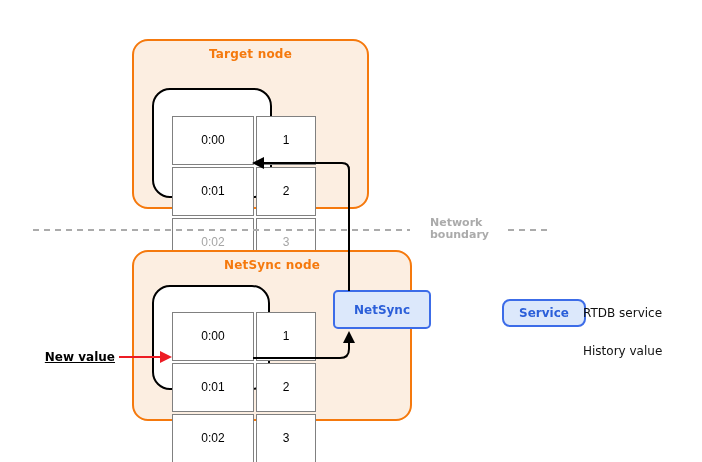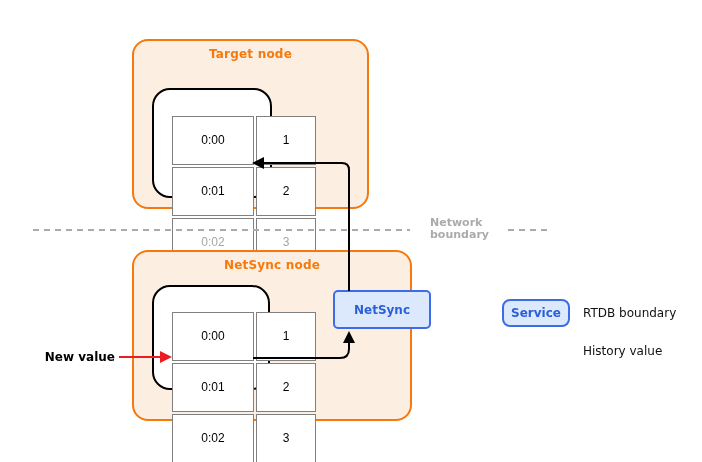--- a/index.html
+++ b/index.html
@@ -44,24 +44,24 @@
     border-radius:5px; box-sizing:border-box;
     display:flex; align-items:center; justify-content:center;
     font-size:12px; font-weight:bold; color:var(--blue-text);margin-left:33px;
   }
   .boundary-label{
     position:absolute; left:430px; top:217px; font-size:11px; font-weight:bold;
     color:var(--boundary-gray); line-height:1.12;
   }
   .new-value{
     position:absolute; left:40px; top:350px; width:75px; text-align:right;
-    font-size:12px; font-weight:bold; color:#000;
+    font-size:12px; font-weight:bold; color:#000;text-decoration:underline;
   }
   .legend-box{
-    position:absolute; width:68px; height:28px; border-radius:8px;
+    position:absolute; width:84px; height:28px; border-radius:8px;
     box-sizing:border-box; display:flex; align-items:center; justify-content:center;
     font-size:12px; font-weight:bold;
   }
   .legend-box.service{
     left:502px; top:299px; border:2px solid var(--blue-border);
     background:var(--blue-fill); color:var(--blue-text);
   }
   .legend-box.history{
     left:502px; top:337px; border:2px solid var(--orange);
     background:var(--orange-fill); color:var(--orange);
@@ -130,21 +130,21 @@
 
   <div class="netsync">
     <span>NetSync</span>
   </div>
 
   <div class="new-value">New value</div>
 
   <div class="legend-box service">
     <span>Service</span>
   </div>
-  <div class="legend-desc" style="top:306px;">RTDB boundary</div>
+  <div class="legend-desc" style="top:306px;">RTDB service</div>
   <div class="legend-desc" style="top:344px;">History value</div>
 
   <svg class="overlay" width="702" height="462" viewBox="0 0 702 462">
 
     <line class="stroke-dash" x1="33" y1="230" x2="410" y2="230"></line>
     <line class="stroke-dash" x1="508" y1="230" x2="547" y2="230"></line>
 
     <g>
       <path class="stroke-black" d="M 349 291 L 349 170 Q 349 163 342 163 L 264 163"></path>
       <polygon class="fill-black" points="252,163 264,157 264,169"></polygon>

